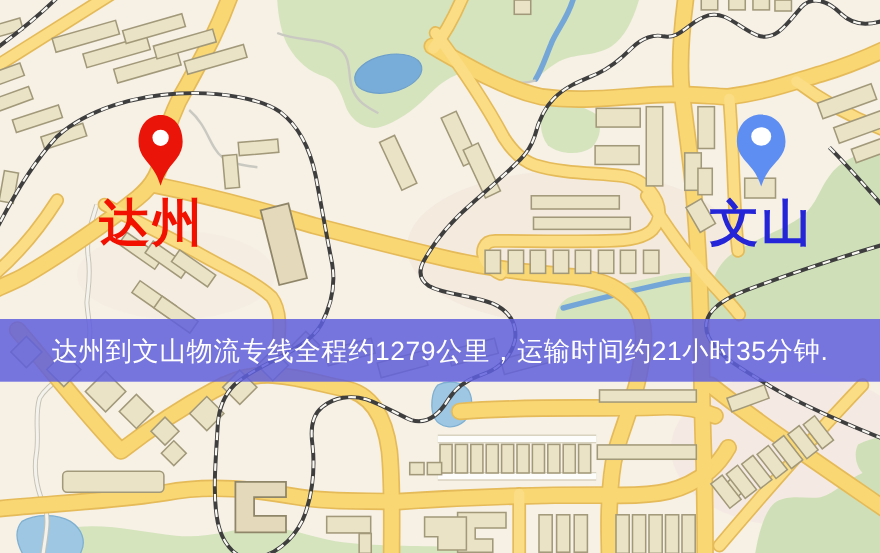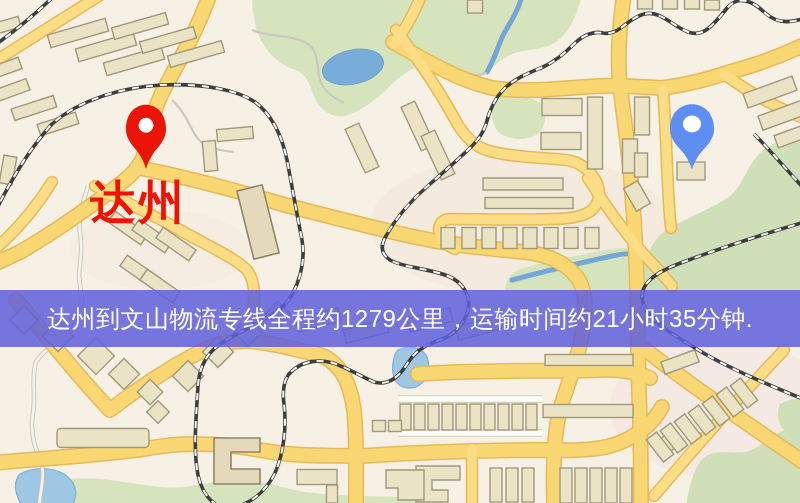--- a/index.html
+++ b/index.html
@@ -282,17 +282,18 @@
     <use href="#pin" fill="#ea1408"></use>
     <circle cx="0" cy="-4" r="6.3" fill="#ffffff"></circle>
   </g>
   <g transform="translate(692,130) scale(1.3,1.2)">
     <use href="#pin" fill="#5f8ef3"></use>
     <circle cx="0" cy="-5" r="7" fill="#ffffff"></circle>
   </g>
 </svg>
 
 <div class="city-label origin-label">达州</div>
+<div class="city-label dest-label">文山</div>
 
 <div class="banner">
   <span>达州到文山物流专线全程约1279公里，运输时间约21小时35分钟.</span>
 </div>
 </div>
 
 </body></html>

